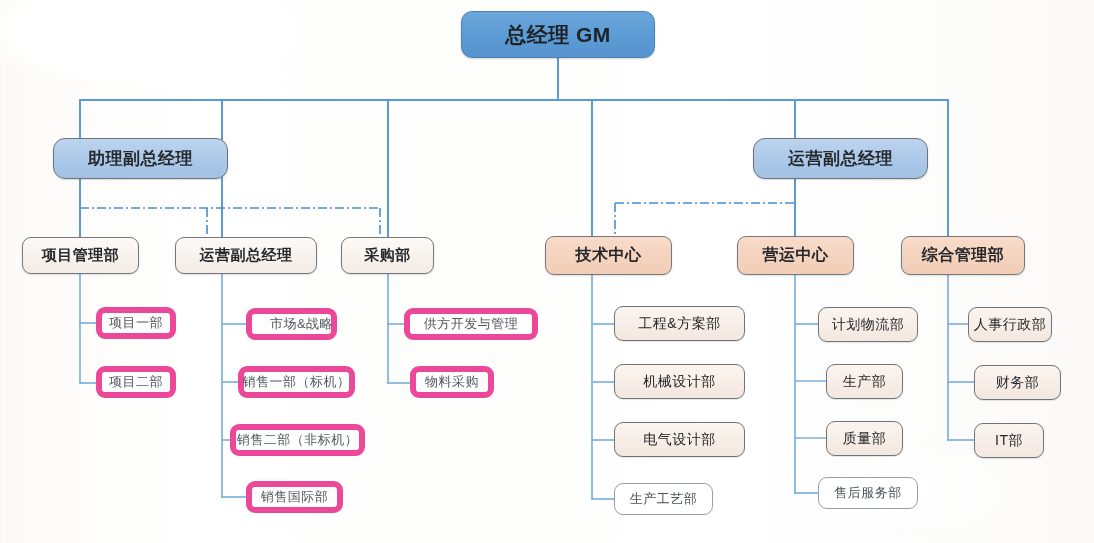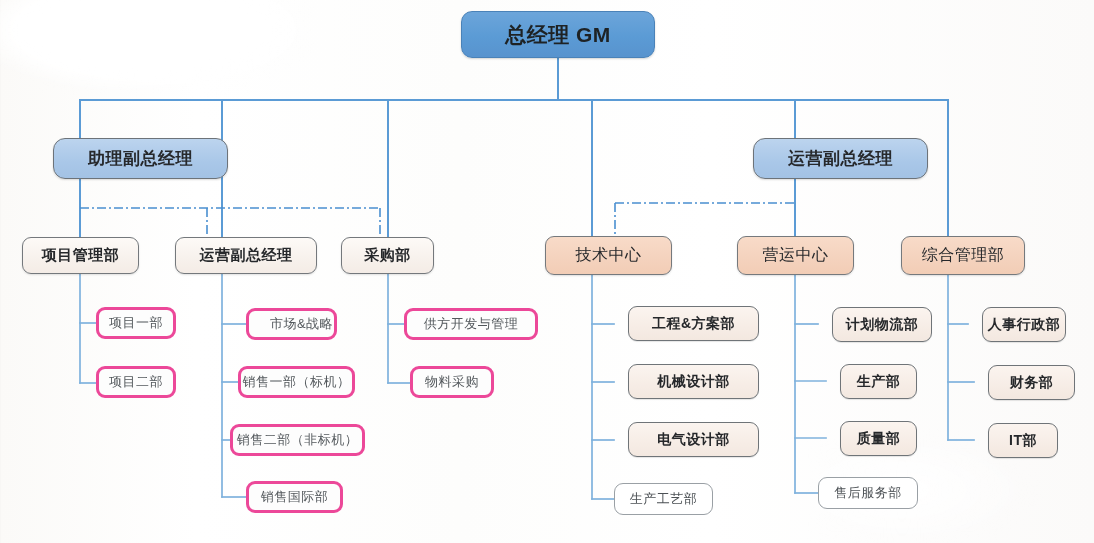--- a/index.html
+++ b/index.html
@@ -56,52 +56,51 @@
     border-radius:12px;
     font-size:17px;font-weight:700;
     box-shadow:0 1px 2px rgba(0,0,0,0.14);
     margin-left:44px;
   }
   
   .n-center{
     background:linear-gradient(180deg,#f8dbc8 0%,#f4d2bd 60%,#f2cdb6 100%);
     border:1px solid #75797d;
     border-radius:9px;
-    font-size:16px;font-weight:400;
+    font-size:16px;font-weight:700;
     box-shadow:0 1px 2px rgba(0,0,0,0.13);
   }
   
   .n-dept{
     background:linear-gradient(180deg,#fdfaf7 0%,#f7f1ec 60%,#f4ece6 100%);
     border:1px solid #74787c;
     border-radius:9px;
     font-size:15px;font-weight:700;
     box-shadow:0 1px 2px rgba(0,0,0,0.12);
   }
   
   .n-sub-strong{
     background:linear-gradient(180deg,#fbf4ef 0%,#f6ece5 65%,#f3e8e0 100%);
     border:1px solid #6f7478;
     border-radius:9px;
-    font-size:14px;font-weight:700;
+    font-size:14px;font-weight:400;
     box-shadow:0 1px 1px rgba(0,0,0,0.10);
-    margin-left:14px;
   }
   
   .n-sub-light{
     background:#ffffff;
     border:1px solid #9aa0a5;
     border-radius:9px;
     font-size:13px;font-weight:400;
     color:#4c5155;
   }
   
   .n-sub-faint{
     background:#fdfdfd;
-    border:3px solid #ec4899;
+    border:6px solid #ec4899;
     border-radius:9px;
     font-size:13px;font-weight:400;
     color:#53585c;
   }
 </style>
 </head>
 <body>
 
 <div id="paper-texture"></div>
 <div id="glare-1"></div>

